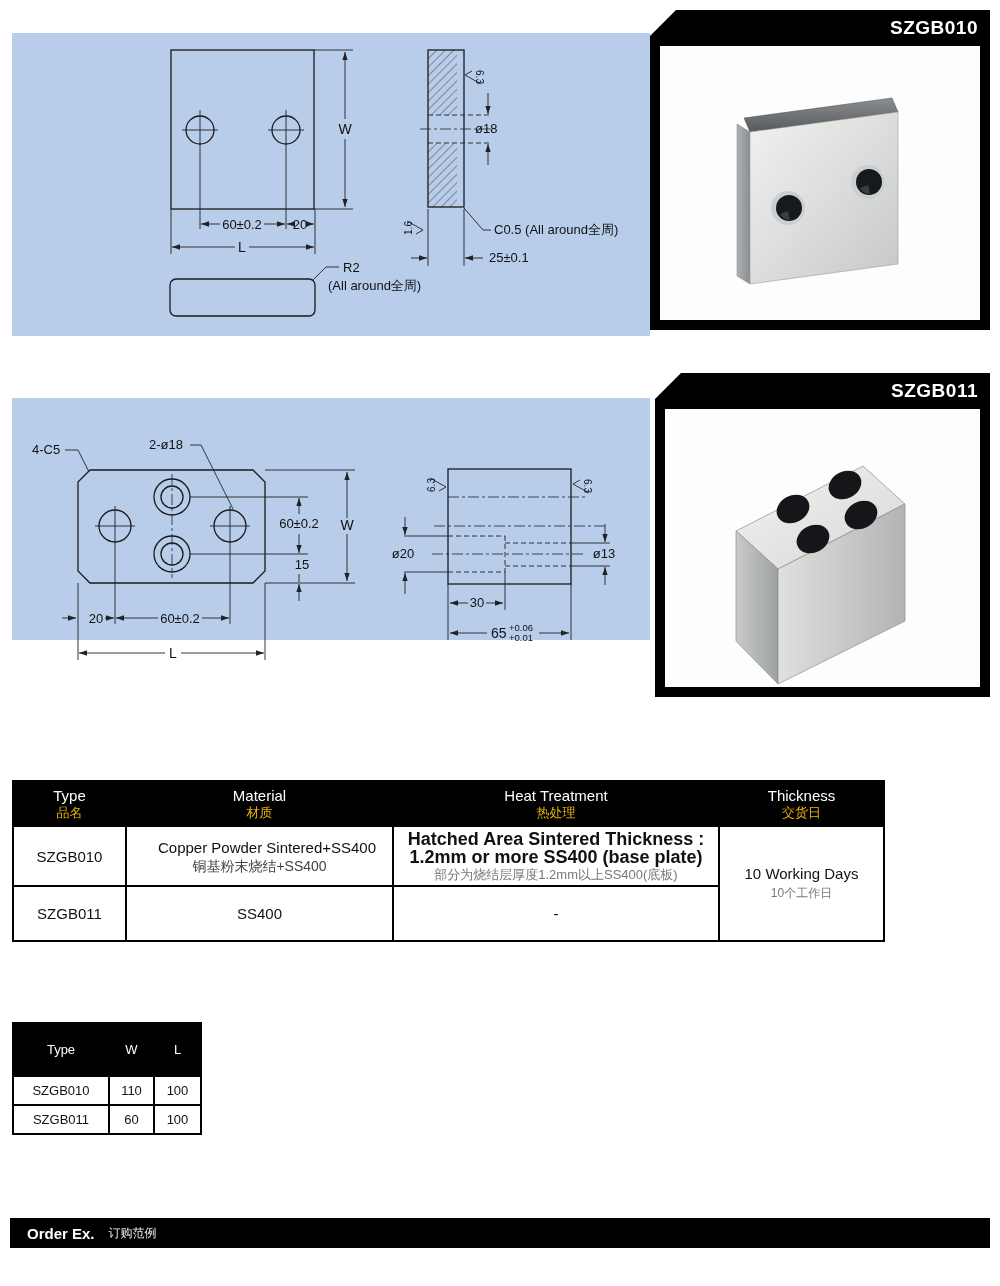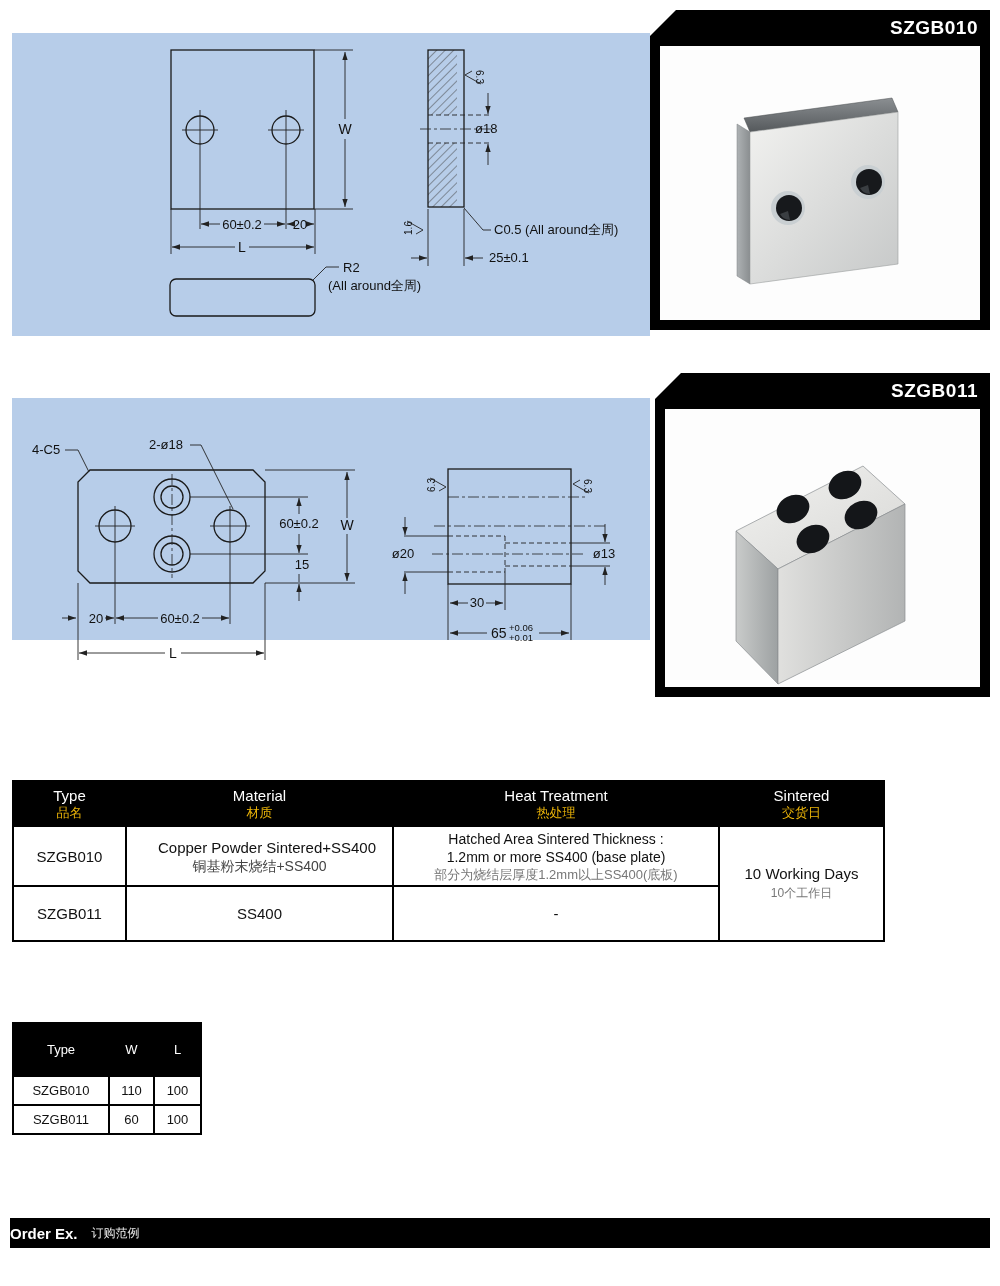--- a/index.html
+++ b/index.html
@@ -19,30 +19,30 @@
   
   table{border-collapse:collapse;}
   .spec{position:absolute;left:12px;top:780px;width:871px;table-layout:fixed;}
   .spec th,.spec td{border:2px solid #000;text-align:center;vertical-align:middle;padding:0;}
   .spec thead th{background:#000;color:#fff;font-weight:normal;height:43px;}
   .spec .en{font-size:15px;line-height:19px;display:block;}
   .spec .zh{font-size:13px;line-height:16px;display:block;color:#eab308;}
   .spec td{font-size:15px;color:#111;}
   .spec .mzh{font-size:14px;color:#444;display:block;line-height:18px;}
   .spec .men{display:block;line-height:19px;padding-left:15px;}
-  .spec .h1,.spec .h2{display:block;font-size:14px;line-height:18px;}
+  .spec .h1,.spec .h2{display:block;font-size:18px;line-height:18px;font-weight:bold;}
   .spec .h3{display:block;font-size:13px;line-height:17px;color:#777;}
   .spec .dzh{display:block;font-size:12px;color:#777;line-height:19px;}
   .spec .den{display:block;font-size:15px;line-height:20px;}
   .dim{position:absolute;left:12px;top:1022px;width:188px;table-layout:fixed;}
   .dim th,.dim td{border:2px solid #000;text-align:center;vertical-align:middle;}
   .dim thead th{background:#000;color:#fff;font-weight:normal;font-size:13px;height:49px;}
   .dim td{font-size:13px;height:25px;color:#111;}
   .orderbar{position:absolute;left:10px;top:1218px;width:980px;height:30px;background:#000;color:#fff;display:flex;align-items:center;}
-  .orderbar .oen{font-weight:bold;font-size:15px;margin-left:0;}
+  .orderbar .oen{font-weight:bold;font-size:15px;margin-left:17px;}
   .orderbar .ozh{font-size:12px;margin-left:14px;color:#eee;}
   .orderex{position:absolute;left:11px;top:1320px;font-size:13px;color:#6d28d9;}
 </style>
 </head>
 <body>
 
 <div class="panel" style="left:12px;top:33px;width:638px;height:303px;">
 <svg width="638" height="303" viewBox="0 0 638 303">
   <defs>
     <marker id="a1" markerWidth="10" markerHeight="8" refX="9" refY="4" orient="auto-start-reverse">
@@ -299,21 +299,21 @@
         </th>
       <th>
           <span class="en">Material</span>
           <span class="zh">材质</span>
         </th>
       <th>
           <span class="en">Heat Treatment</span>
           <span class="zh">热处理</span>
         </th>
       <th>
-          <span class="en">Sintered</span>
+          <span class="en">Thickness</span>
           <span class="zh">交货日</span>
         </th>
     </tr>
   </thead>
   <tbody>
     <tr style="height:60px">
       <td>SZGB010</td>
       <td>
           <span class="men">Copper Powder Sintered+SS400</span>
           <span class="mzh">铜基粉末烧结+SS400</span>

